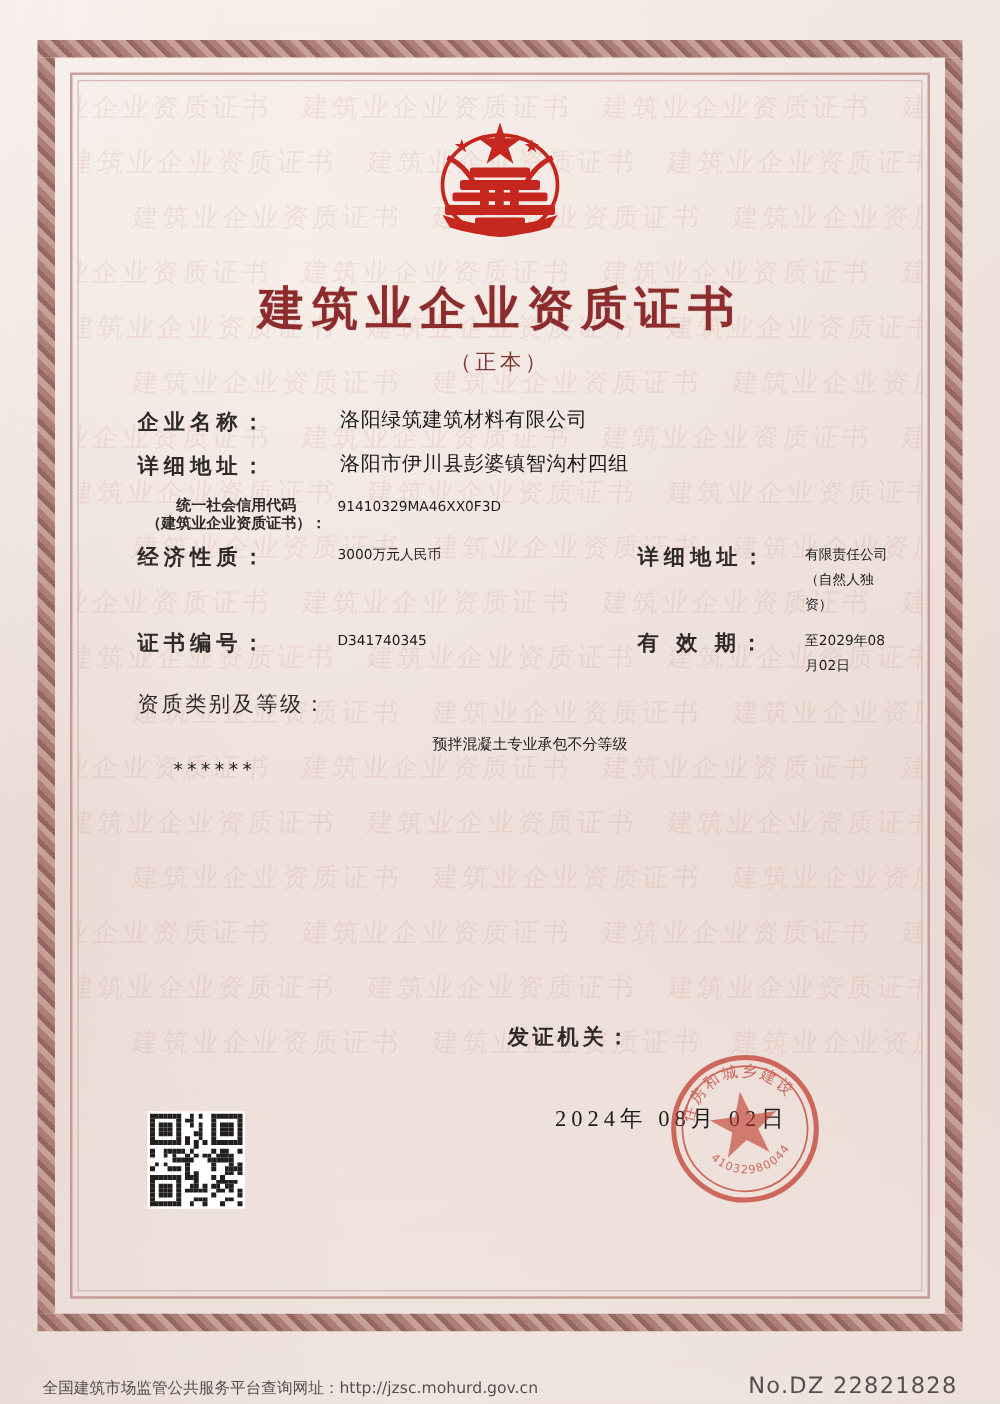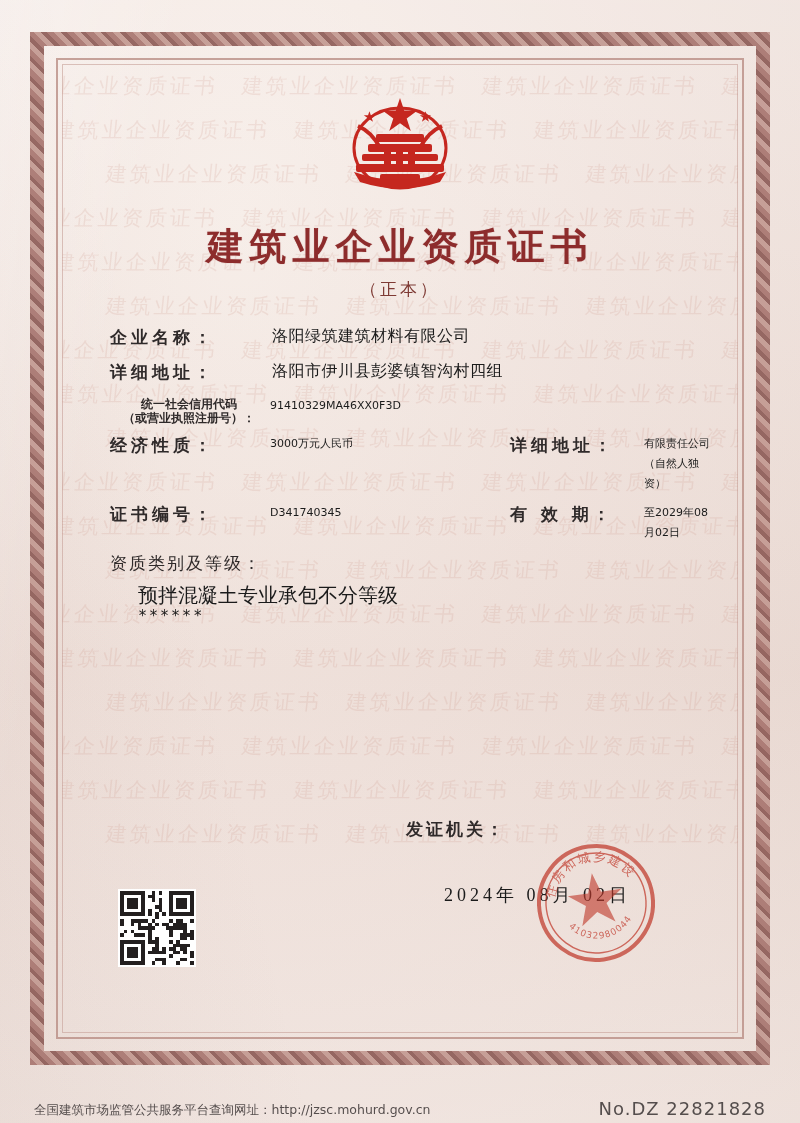--- a/index.html
+++ b/index.html
@@ -186,25 +186,26 @@
   .qual-label {
     font-family: "DejaVu Sans", sans-serif;
     font-weight: normal;
     font-size: 17px;
     color: #2f2a2a;
     letter-spacing: 2px;
     margin-top: 6px;
   }
   .qual-body {
     font-family: "DejaVu Sans", sans-serif;
-    font-size: 20px;
+    font-size: 12px;
     color: #1b1b1b;
     margin-top: 8px;
     padding-left: 28px;
     line-height: 24px;
+    text-align: center;
   }
   .qual-stars {
     font-family: "DejaVu Sans Mono", monospace;
     font-size: 15px;
     color: #1b1b1b;
     padding-left: 28px;
     letter-spacing: 2px;
   }
 
   
@@ -356,21 +357,21 @@
 
       <div class="frow">
         <div class="flabel">详细地址：</div>
         <div class="fvalue">洛阳市伊川县彭婆镇智沟村四组</div>
       </div>
 
       <div class="frow-split">
         <div class="col-left">
           <div class="flabel small">
             <span>统一社会信用代码</span><br>
-            <span>（或营业执照注册号）：</span>
+            <span>（建筑业企业资质证书）：</span>
           </div>
           <div class="fvalue2">91410329MA46XX0F3D</div>
         </div>
       </div>
 
       <div class="frow-split">
         <div class="col-left">
           <div class="flabel">经济性质：</div>
           <div class="fvalue2">3000万元人民币</div>
         </div>

